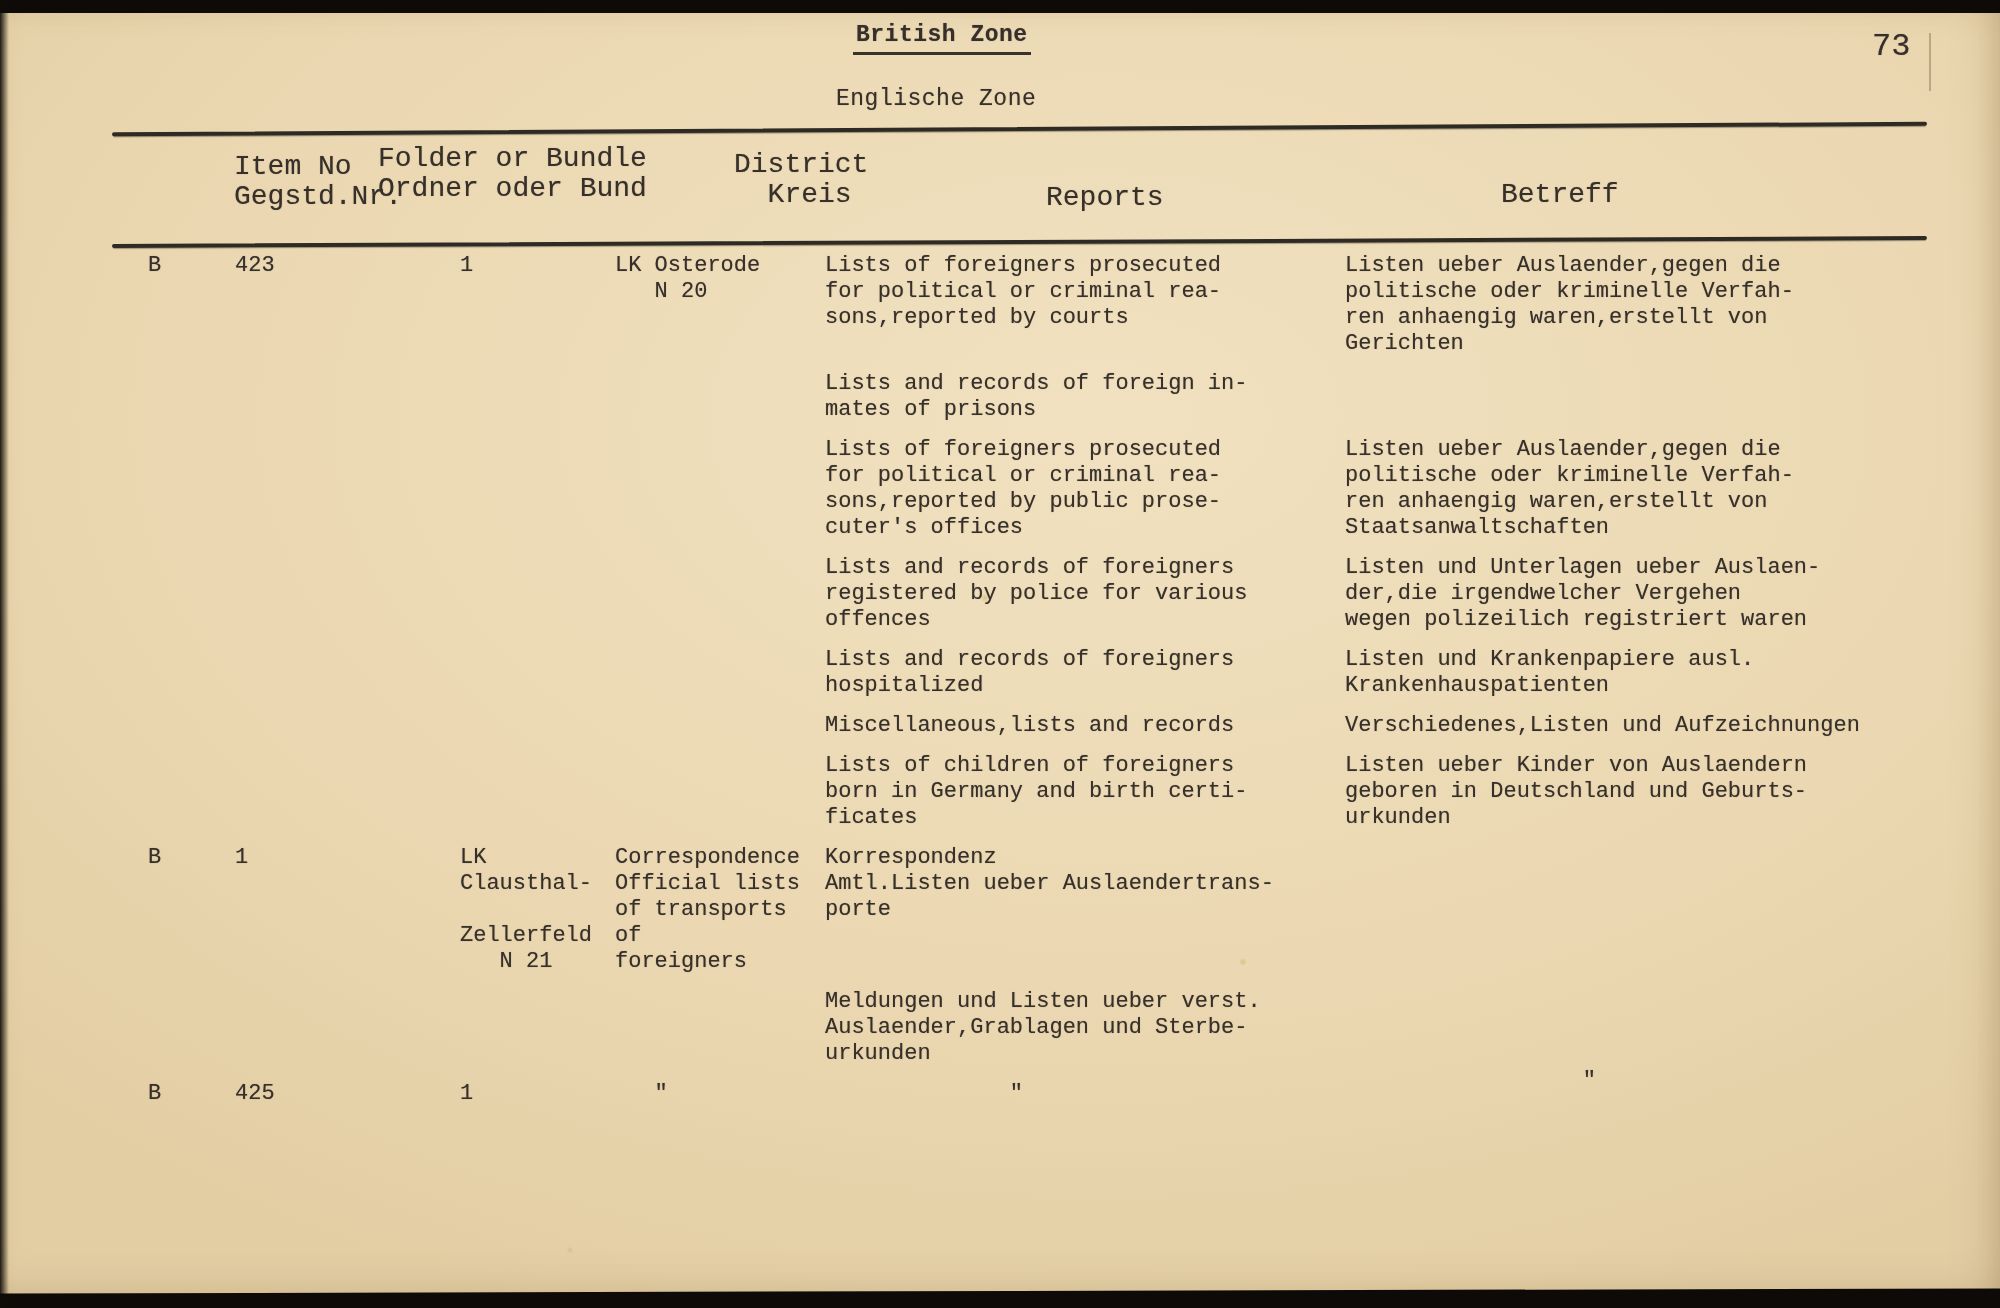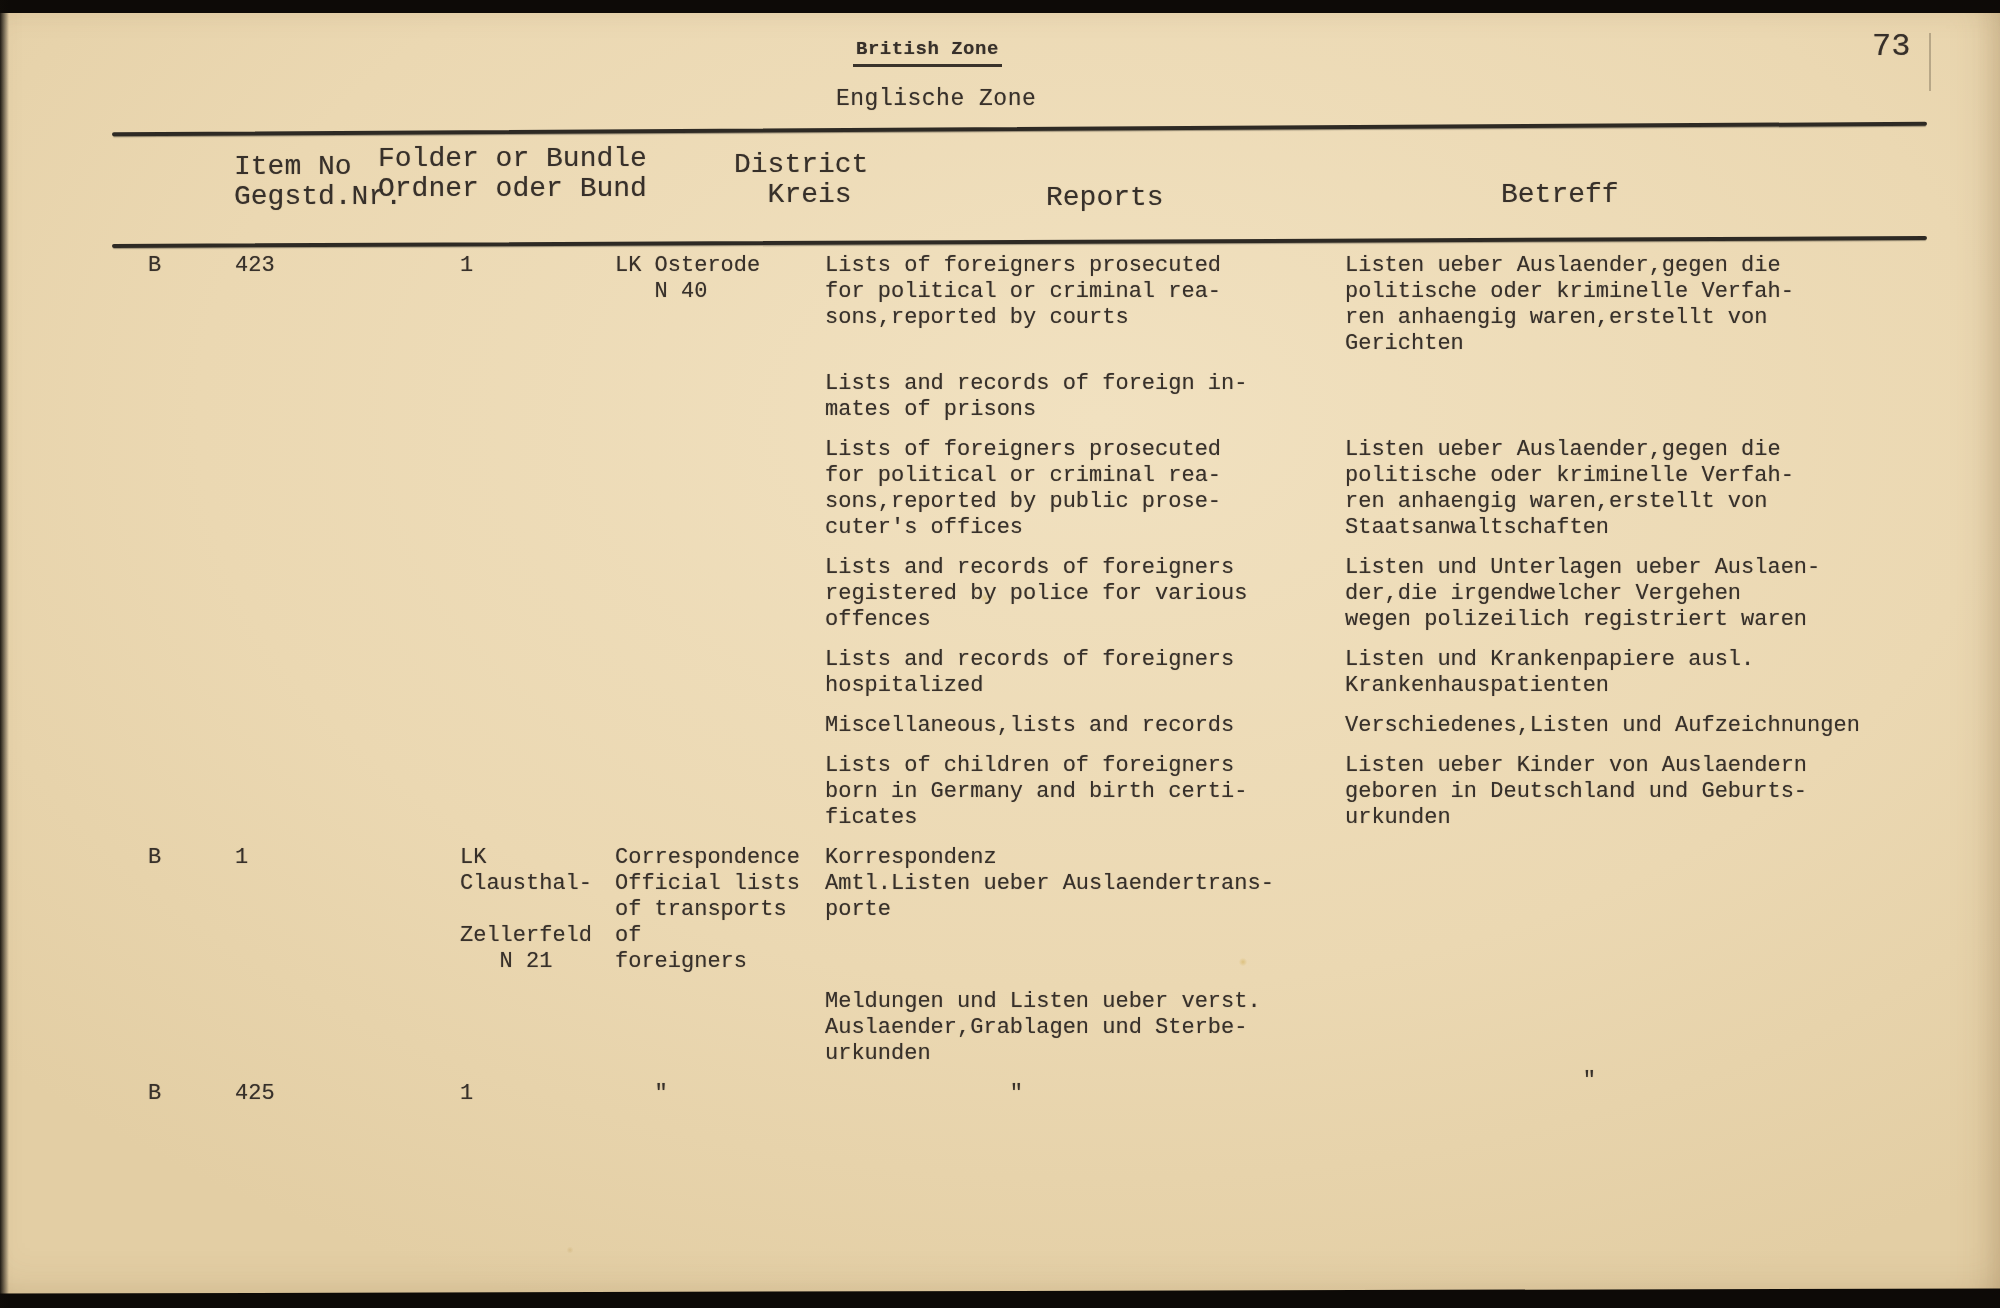--- a/index.html
+++ b/index.html
@@ -20,21 +20,21 @@
   }
   .txt{white-space:pre-wrap; text-shadow:0 0 1px rgba(55,48,42,.45);}
   
   .bar-top{position:absolute;left:0;top:0;width:2000px;height:13px;background:#0d0a07;}
   .bar-bottom{position:absolute;left:-5px;top:1291px;width:2010px;height:20px;background:#0d0a07;transform:rotate(-.15deg);}
   .edge-left{position:absolute;left:0;top:0;width:9px;height:1308px;
     background:linear-gradient(to right, rgba(15,12,8,.92), rgba(15,12,8,0));}
   .crease{position:absolute;left:1929px;top:33px;width:2px;height:58px;background:rgba(70,58,42,.30);}
   
   .pageno{position:absolute;left:1872px;top:30px;font-size:32px;line-height:34px;}
-  .title{position:absolute;left:853px;top:38px;font-size:19px;font-weight:700;
+  .title{position:absolute;left:853px;top:22px;font-size:23px;font-weight:700;
     border-bottom:3px solid #3a332b;padding:0 3px 4px 3px;letter-spacing:.5px;}
   .subtitle{position:absolute;left:836px;top:86px;font-size:23px;letter-spacing:.5px;}
   .rule{position:absolute;background:#2e2a24;border-radius:2px;}
   .rule1{left:112px;top:127px;width:1815px;height:4px;transform:rotate(-.33deg);
     box-shadow:0 2px 1px -1px rgba(46,42,36,.45);}
   .rule2{left:112px;top:240px;width:1815px;height:4px;transform:rotate(-.25deg);
     box-shadow:0 2px 1px -1px rgba(46,42,36,.40);}
   .colhead{position:absolute;font-size:28px;line-height:30px;white-space:pre;margin-left:16px;}
   .ch-item{left:218px;top:152px;}
   .ch-folder{left:362px;top:144px;}
@@ -74,21 +74,21 @@
 
   <div class="rule rule2"></div>
 
   <div class="table">
 
     <div class="row">
       <div class="cell">B</div>
       <div class="cell">423</div>
       <div class="cell">1</div>
       <div class="cell">LK Osterode
-   N 40</div>
+   N 20</div>
       <div class="cell">Lists of foreigners prosecuted
 for political or criminal rea-
 sons,reported by courts</div>
       <div class="cell">Listen ueber Auslaender,gegen die
 politische oder kriminelle Verfah-
 ren anhaengig waren,erstellt von
 Gerichten</div>
     </div>
 
     <div class="row">

